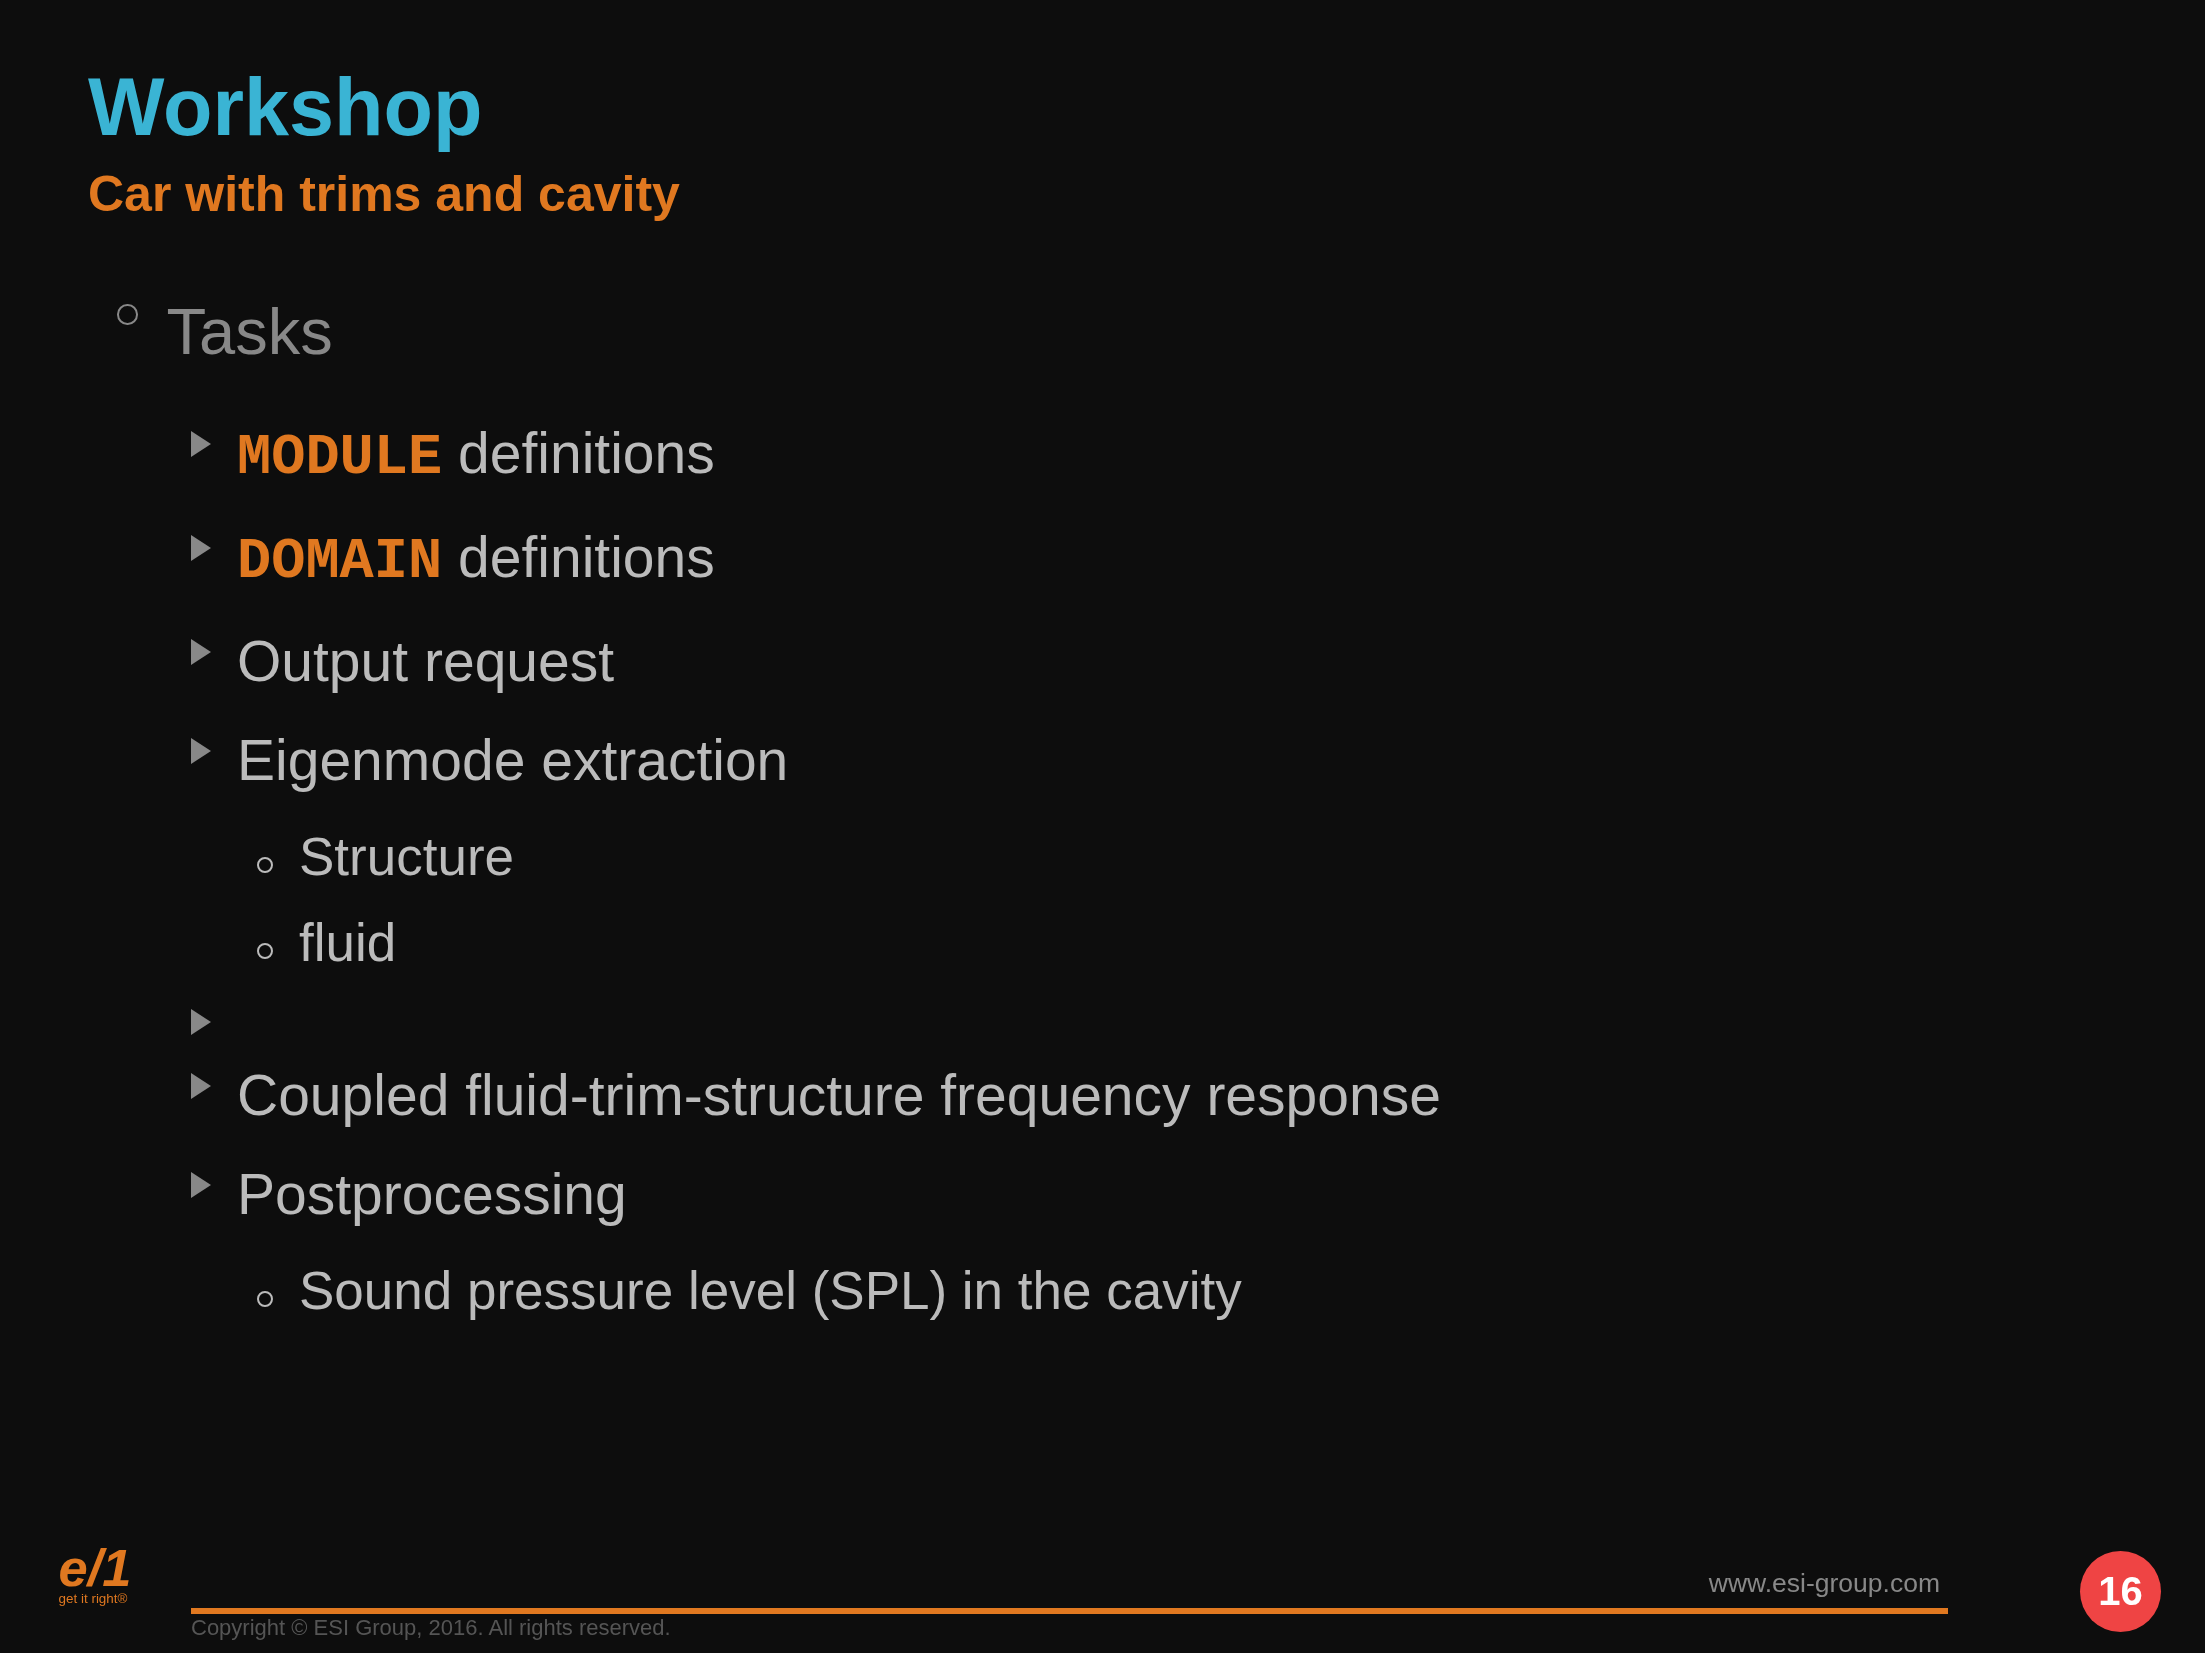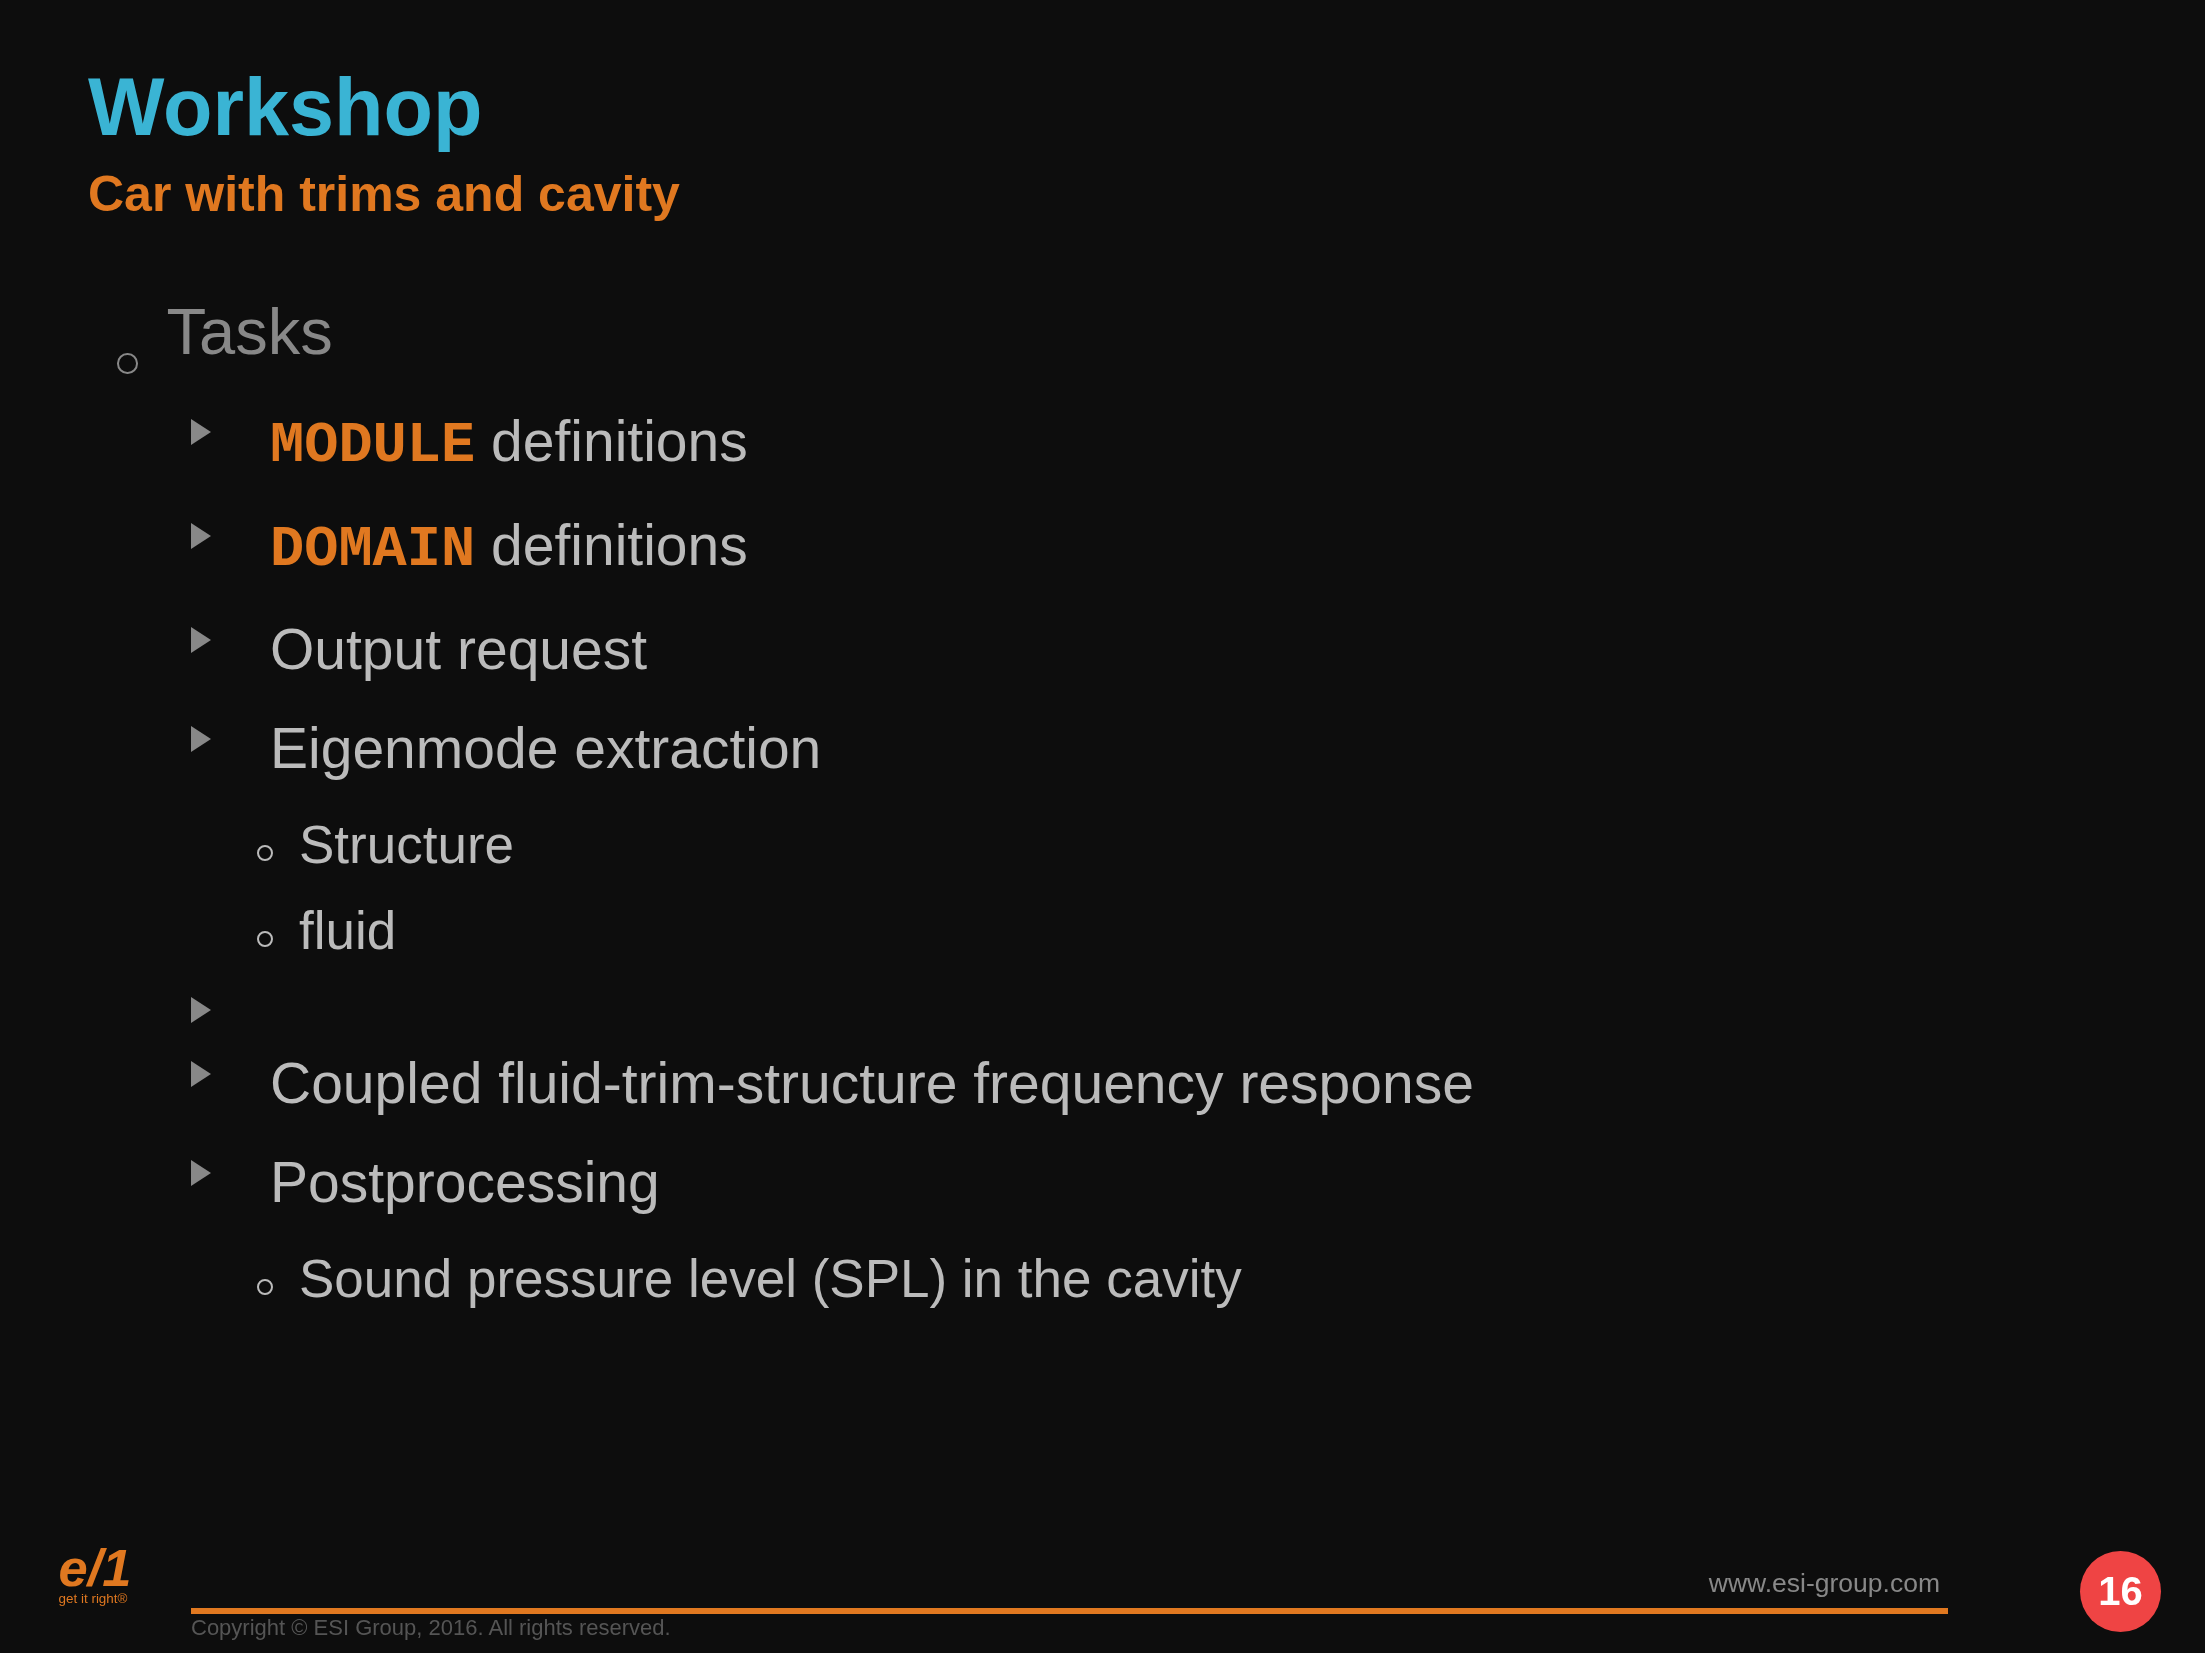--- a/index.html
+++ b/index.html
@@ -37,22 +37,22 @@
       line-height: 1.2;
       margin-bottom: 66px;
     }
 
     .content-area {
       padding-left: 29px;
     }
 
     .level1-item {
       display: flex;
-      align-items: flex-end;
-      margin-bottom: 29px;
+      align-items: flex-start;
+      margin-bottom: 41px;
     }
 
     .bullet-circle {
       width: 20.6px;
       height: 20.6px;
       border-radius: 50%;
       border: 2.9px solid #888;
       margin-right: 29px;
       margin-top: 14.7px;
       flex-shrink: 0;
@@ -67,21 +67,20 @@
 
     .level2-list {
       padding-left: 74px;
       margin-top: 14.7px;
     }
 
     .level2-item {
       display: flex;
       align-items: flex-start;
       margin-bottom: 22px;
-      gap: 33px;
     }
 
     .arrow-right {
       width: 0;
       height: 0;
       border-top: 13.2px solid transparent;
       border-bottom: 13.2px solid transparent;
       border-left: 20.6px solid #888;
       margin-right: 26px;
       margin-top: 16px;

